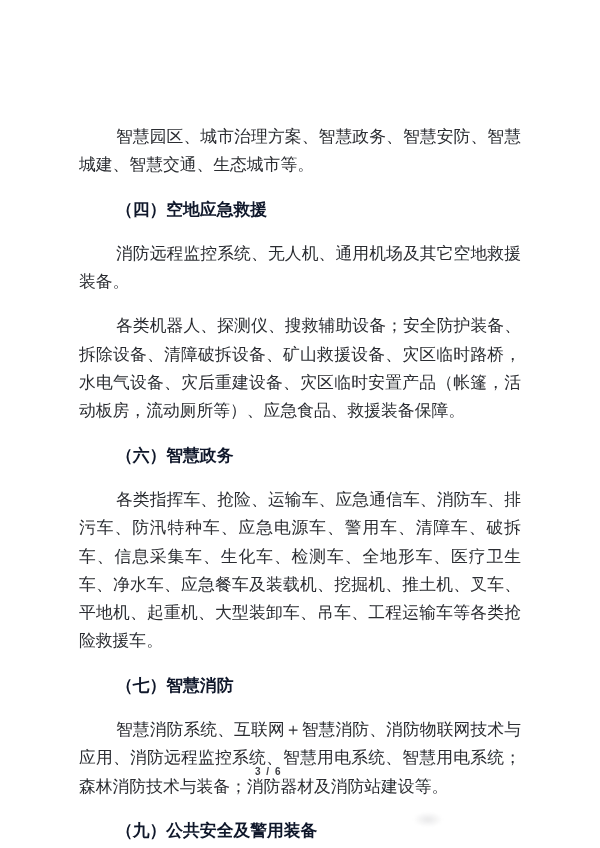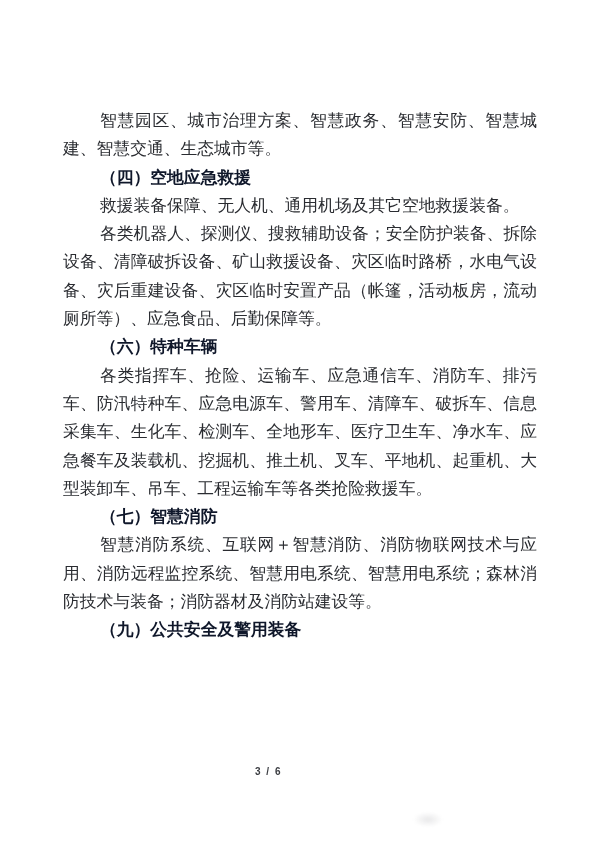--- a/index.html
+++ b/index.html
@@ -28,21 +28,21 @@
     top: 107px;
     width: 474px;
     color: #2a2c31;
     font-size: 16.8px;
     line-height: 28.3px;
     text-align: justify;
     text-justify: inter-character;
     line-break: strict;
   }
   .doc-body p {
-    margin: 0;
+    margin: 16px;
     padding: 0;
     text-indent: 2.2em;
   }
   .doc-body p.heading {
     font-weight: bold;
     color: #0f172a;
   }
   .footer {
     position: absolute;
     left: 0;
@@ -66,23 +66,23 @@
     pointer-events: none;
   }
 </style>
 </head>
 <body>
 
 <div class="page">
   <main class="doc-body">
       <p class="paragraph">智慧园区、城市治理方案、智慧政务、智慧安防、智慧城建、智慧交通、生态城市等。</p>
       <p class="heading">（四）空地应急救援</p>
-      <p class="paragraph">救援装备保障、无人机、通用机场及其它空地救援装备。</p>
-      <p class="paragraph">各类机器人、探测仪、搜救辅助设备；安全防护装备、拆除设备、清障破拆设备、矿山救援设备、灾区临时路桥，水电气设备、灾后重建设备、灾区临时安置产品（帐篷，活动板房，流动厕所等）、应急食品、后勤保障等。</p>
-      <p class="heading">（六）特种车辆</p>
+      <p class="paragraph">消防远程监控系统、无人机、通用机场及其它空地救援装备。</p>
+      <p class="paragraph">各类机器人、探测仪、搜救辅助设备；安全防护装备、拆除设备、清障破拆设备、矿山救援设备、灾区临时路桥，水电气设备、灾后重建设备、灾区临时安置产品（帐篷，活动板房，流动厕所等）、应急食品、救援装备保障。</p>
+      <p class="heading">（六）智慧政务</p>
       <p class="paragraph">各类指挥车、抢险、运输车、应急通信车、消防车、排污车、防汛特种车、应急电源车、警用车、清障车、破拆车、信息采集车、生化车、检测车、全地形车、医疗卫生车、净水车、应急餐车及装载机、挖掘机、推土机、叉车、平地机、起重机、大型装卸车、吊车、工程运输车等各类抢险救援车。</p>
       <p class="heading">（七）智慧消防</p>
       <p class="paragraph">智慧消防系统、互联网＋智慧消防、消防物联网技术与应用、消防远程监控系统、智慧用电系统、智慧用电系统；森林消防技术与装备；消防器材及消防站建设等。</p>
       <p class="heading">（九）公共安全及警用装备</p>
     </main>
   <div class="footer">3 / 6</div>
   <div class="smudge"></div>
 </div>
 
 </body></html>

